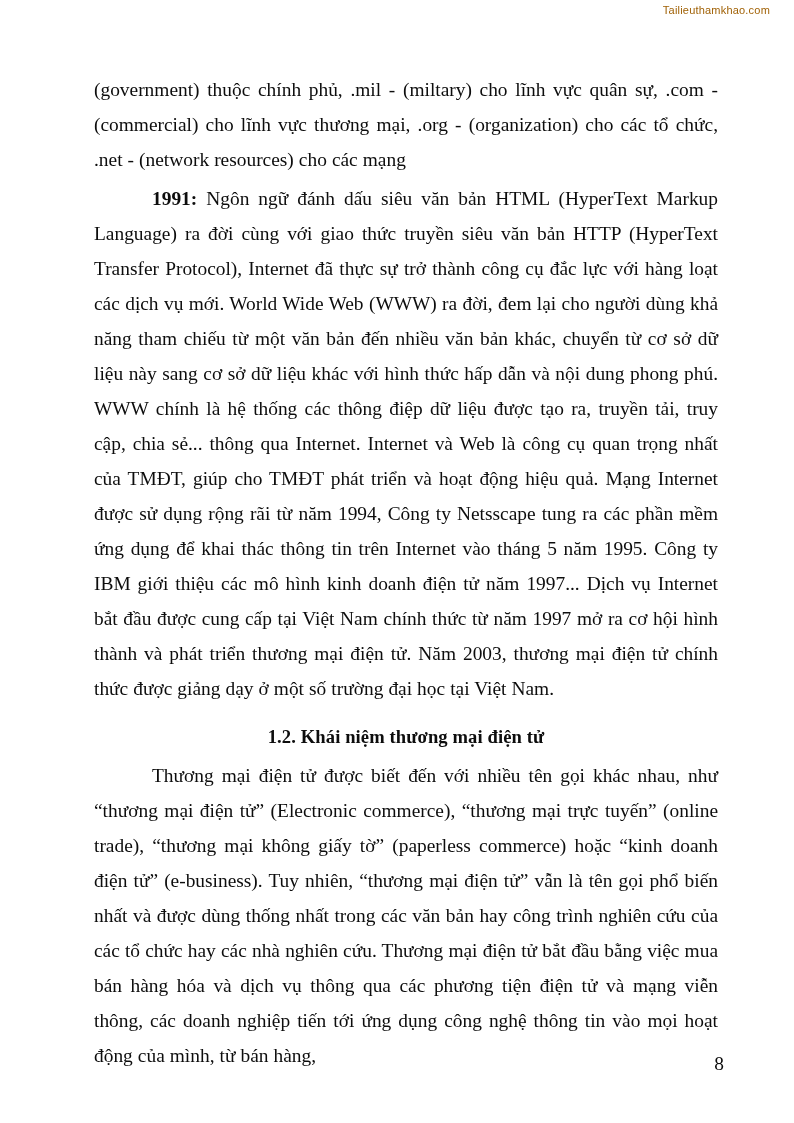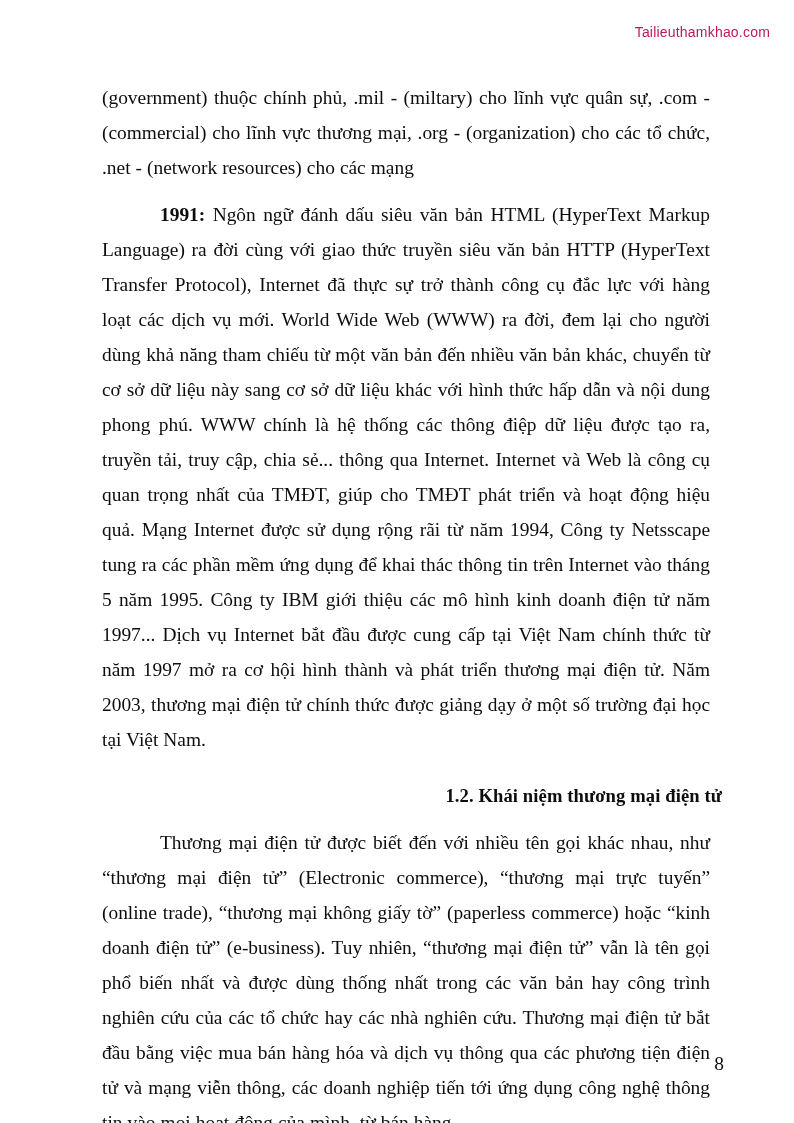--- a/index.html
+++ b/index.html
@@ -20,40 +20,40 @@
 
   .page {
     position: absolute;
     inset: 0;
     background: #ffffff;
   }
 
   
   .watermark {
     position: absolute;
-    top: 24px;
+    top: 4px;
     right: 24px;
     font-family: "Liberation Sans", "DejaVu Sans", sans-serif;
-    font-size: 14px;
+    font-size: 11px;
     letter-spacing: 0.2px;
-    color: #be185d;
+    color: #a16207;
     white-space: nowrap;
     user-select: none;
   }
 
   
   .content {
     position: absolute;
     left: 90px;
     top: 68px;
     width: 632px;
   }
 
   p.body-text {
-    margin: 12px;
+    margin: 4px;
     font-size: 19.4px;
     line-height: 35px;
     text-align: justify;
     text-justify: inter-word;
     word-spacing: 0.2px;
     hyphens: none;
   }
 
   p.indent { text-indent: 58px; }
 
@@ -62,21 +62,21 @@
   .lead {
     font-weight: bold;
   }
 
   h2.heading {
     margin: 0;
     padding-top: 9px;
     font-size: 18.6px;
     line-height: 35px;
     font-weight: bold;
-    text-align: right;
+    text-align: center;
     letter-spacing: 0.1px;
   }
 
   
   .page-number {
     position: absolute;
     right: 70px;
     top: 1052px;
     width: 30px;
     text-align: right;

